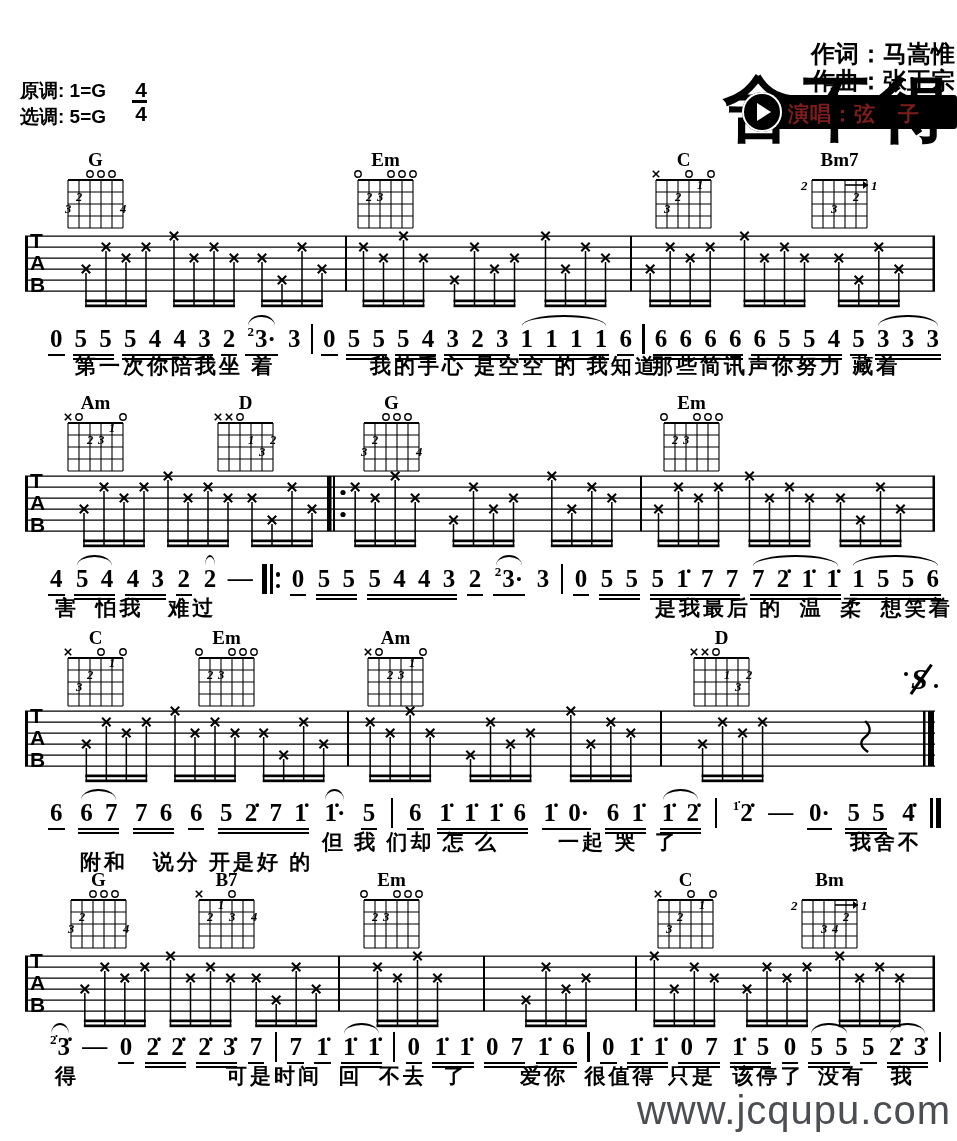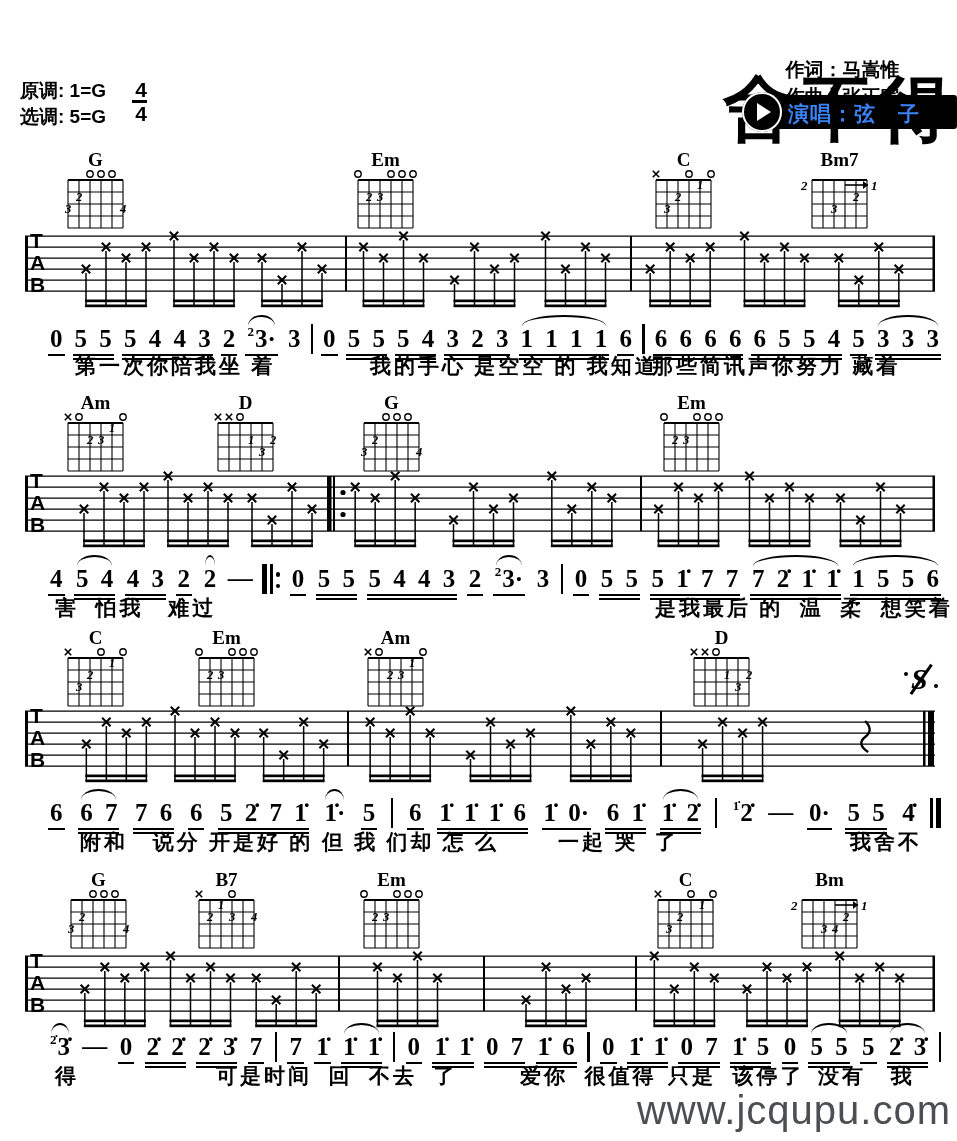--- a/index.html
+++ b/index.html
@@ -1,28 +1,28 @@
 <!DOCTYPE html>
 <html lang="zh"><head>
 <meta charset="utf-8">
 <style>
   html,body{margin:0;padding:0}
   body{width:957px;height:1141px;position:relative;background:#fff;overflow:hidden;
        color:#000;font-family:"Liberation Serif",serif}
   .title{position:absolute;top:14px;left:0;right:0;text-align:right;
          font-family:"Liberation Sans",sans-serif;font-weight:900;font-size:72px;letter-spacing:6px}
-  .credits{position:absolute;top:56px;left:730px;width:225px;text-align:center;
-           font-family:"Liberation Sans",sans-serif;font-weight:700;font-size:19px;line-height:27px}
+  .credits{position:absolute;top:40px;left:730px;width:225px;text-align:right;
+           font-family:"Liberation Sans",sans-serif;font-weight:700;font-size:24px;line-height:27px}
   .badge{position:absolute;top:92px;left:742px;width:215px;height:40px}
   .badge-bar{position:absolute;left:34px;right:0;top:3px;height:34px;background:#000;border-radius:3px}
   .badge-circle{position:absolute;left:0;top:0;width:40px;height:40px;border-radius:50%;
                 background:#000;box-shadow:inset 0 0 0 2px #fff}
   .badge-play{position:absolute;left:15px;top:11px;width:0;height:0;
               border-left:14px solid #fff;border-top:9px solid transparent;border-bottom:9px solid transparent}
-  .badge-text{position:absolute;left:46px;top:8px;color:#3b82f6;font-family:"Liberation Sans",sans-serif;
+  .badge-text{position:absolute;left:46px;top:8px;color:#7f1d1d;font-family:"Liberation Sans",sans-serif;
               font-size:21px;font-weight:700;letter-spacing:1px}
   .keys{position:absolute;left:20px;top:78px;font-family:"Liberation Sans",sans-serif;
         font-weight:700;font-size:19px;line-height:26px;width:170px}
   .timesig{position:absolute;left:112px;top:1px;text-align:right;font-weight:700;font-size:21px;line-height:21px}
   .timesig .tsbar{display:block;width:15px;height:2.5px;background:#000;margin:0 auto}
   .watermark{position:absolute;right:6px;top:1088px;font-family:"Liberation Sans",sans-serif;
              font-size:40px;color:#4b4e52;letter-spacing:1px}
   .chord{position:absolute;width:84px;height:84px}
   .num-line{position:absolute;left:48px;right:16px;height:46px;display:flex;
             justify-content:space-between;align-items:flex-end;font-weight:700;font-size:25px;
@@ -774,21 +774,21 @@
         </svg>
       </div>
       <div class="segno">
         <span class="s">S</span>
         <div class="sl"></div>
         <div class="d1"></div>
         <div class="d2"></div>
       </div>
       <div class="num-line" style="top: 784px;"><div class="grp u1">6</div><div class="grp u2 tie">6 7</div><div class="grp u2">7 6</div><div class="grp u1">6</div><div class="grp u2">5 2̇ 7 1̇</div><div class="grp tie">1̇·</div><div class="grp u1">5</div><div class="bl"></div><div class="grp u1">6</div><div class="grp u2">1̇ 1̇ 1̇ 6</div><div class="grp u1">1̇ 0·</div><div class="grp u2">6 1̇</div><div class="grp u2 tie">1̇ 2̇</div><div class="bl"></div><div class="grp"><span class="gr">1̇</span>2̇</div><div class="dash">—</div><div class="grp u1">0·</div><div class="grp u2">5 5</div><div class="grp">4̇</div><div class="bl-wrap"><div class="bl"></div><div class="bl-thick"></div></div></div>
       <div class="lyr-line" style="top: 828px;">
-        <span class="lyr" style="left: 80px;">附和   说分 开是好 的</span>
+        <span class="lyr" style="left: 80px; margin-top: 20px;">附和   说分 开是好 的</span>
         <span class="lyr" style="left: 322px;">但 我 们却 怎 么</span>
         <span class="lyr" style="left: 558px;">一起 哭  了</span>
         <span class="lyr" style="left: 850px;">我舍不</span>
       </div>
     </div>
     <div>
       <div class="chord" style="left: 55px; top: 872px;">
         <svg width="84" height="84">
           <text x="43.5" y="14" text-anchor="middle" font-size="19" font-weight="700" font-family="&quot;Liberation Serif&quot;,serif">G</text>
           <circle cx="38" cy="22" r="3.2" fill="none" stroke="#000" stroke-width="1.4"></circle>
@@ -1027,21 +1027,21 @@
           <line x1="870.4666666666667" y1="25.8" x2="878.8666666666668" y2="34.2" stroke="#000" stroke-width="2.1"></line>
           <line x1="870.4666666666667" y1="34.2" x2="878.8666666666668" y2="25.8" stroke="#000" stroke-width="2.1"></line>
           <line x1="874.6666666666667" y1="34" x2="874.6666666666667" y2="77" stroke="#000" stroke-width="1.5"></line>
           <rect x="813.6666666666667" y="71.5" width="62" height="2.7" fill="#000"></rect>
           <rect x="813.6666666666667" y="76.5" width="62" height="2.7" fill="#000"></rect>
         </svg>
       </div>
       <div class="num-line" style="top: 1018px;"><div class="grp tie"><span class="gr">2̇</span>3̇</div><div class="dash">—</div><div class="grp u1">0</div><div class="grp u2">2̇ 2̇</div><div class="grp u2">2̇ 3̇</div><div class="grp u1">7</div><div class="bl"></div><div class="grp u1">7</div><div class="grp u1">1̇</div><div class="grp u2 tie">1̇ 1̇</div><div class="bl"></div><div class="grp u1">0</div><div class="grp u2">1̇ 1̇</div><div class="grp u2">0 7</div><div class="grp u2">1̇ 6</div><div class="bl"></div><div class="grp u1">0</div><div class="grp u2">1̇ 1̇</div><div class="grp u2">0 7</div><div class="grp u2">1̇ 5</div><div class="grp u1">0</div><div class="grp u2 tie">5 5</div><div class="grp u1">5</div><div class="grp u2 tie">2̇ 3̇</div><div class="bl"></div></div>
       <div class="lyr-line" style="top: 1062px;">
         <span class="lyr" style="left: 55px;">得</span>
-        <span class="lyr" style="left: 216px;">可是时间  回  不去  了</span>
+        <span class="lyr" style="left: 226px;">可是时间  回  不去  了</span>
         <span class="lyr" style="left: 520px;">爱你  很值得</span>
         <span class="lyr" style="left: 668px;">只是  该停了</span>
         <span class="lyr" style="left: 818px;">没有   我</span>
       </div>
     </div>
   </div>
 
 <div class="watermark">www.jcqupu.com</div>
 
 </body></html>

